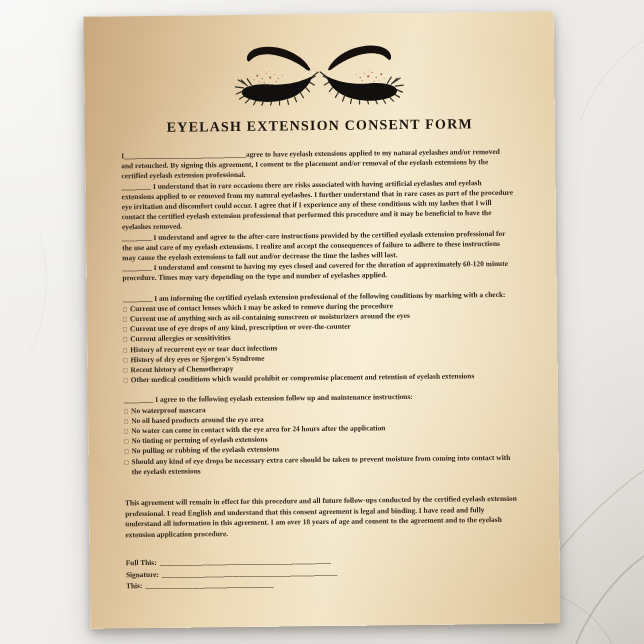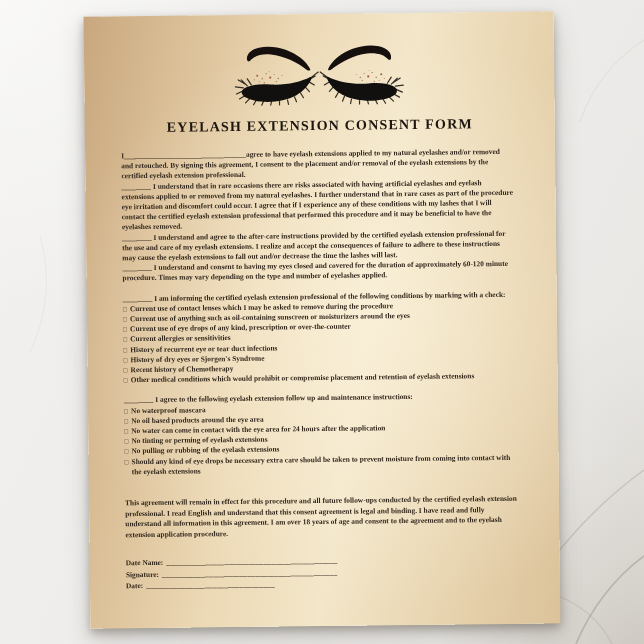--- a/index.html
+++ b/index.html
@@ -156,19 +156,19 @@
         </div>
       <div class="check-item">
           <span class="box">□</span>
           <span class="txt">Should any kind of eye drops be necessary extra care should be taken to prevent moisture from coming into contact with the eyelash extensions</span>
         </div>
     </div>
 
     <p class="para closing">This agreement will remain in effect for this procedure and all future follow-ups conducted by the certified eyelash extension professional. I read English and understand that this consent agreement is legal and binding. I have read and fully understand all information in this agreement. I am over 18 years of age and consent to the agreement and to the eyelash extension application procedure.</p>
 
     <div class="sig-block">
-      <div class="sig-row"><span>Date Name:</span><span class="sig-line">____________________________________________</span></div>
+      <div class="sig-row"><span>Full This:</span><span class="sig-line">____________________________________________</span></div>
       <div class="sig-row"><span>Signature:</span><span class="sig-line">_____________________________________________</span></div>
-      <div class="sig-row"><span>Date:</span><span class="sig-line">_________________________________</span></div>
+      <div class="sig-row"><span>This:</span><span class="sig-line">_________________________________</span></div>
     </div>
 
   </div>
 </div>
 
 </body></html>

